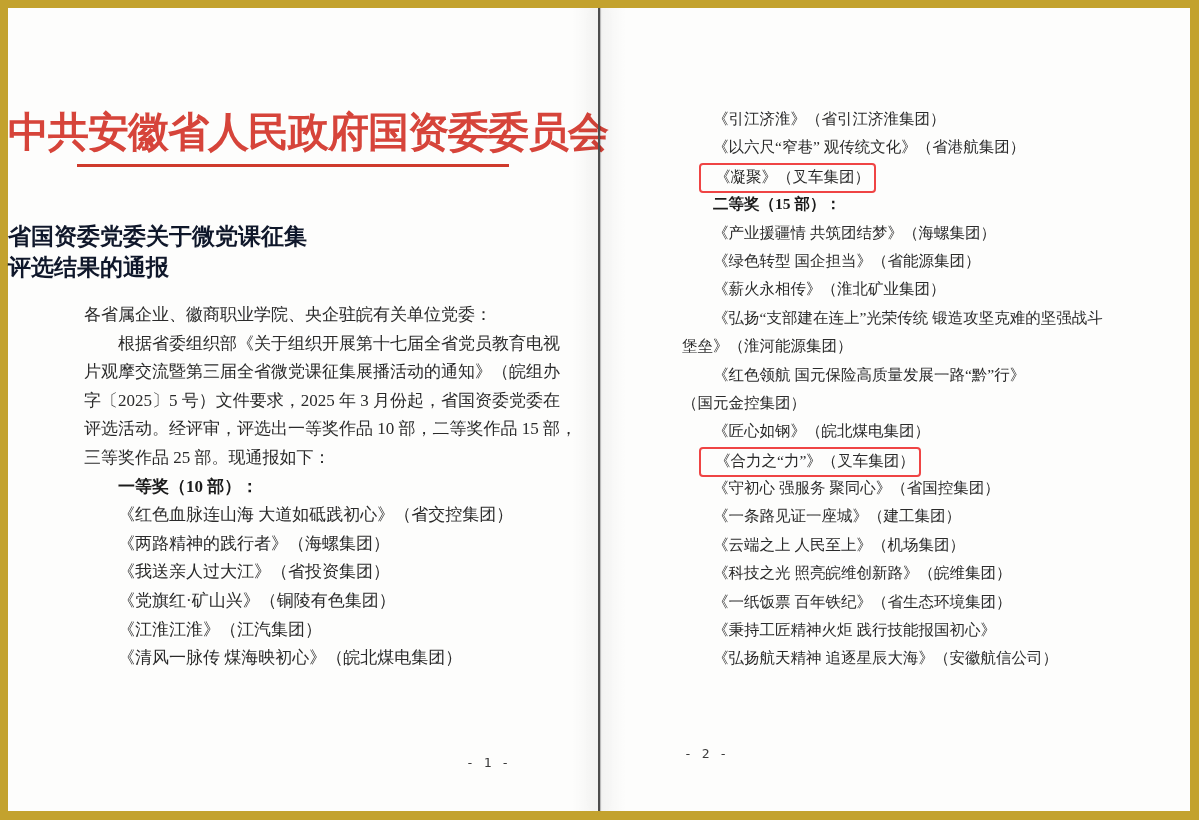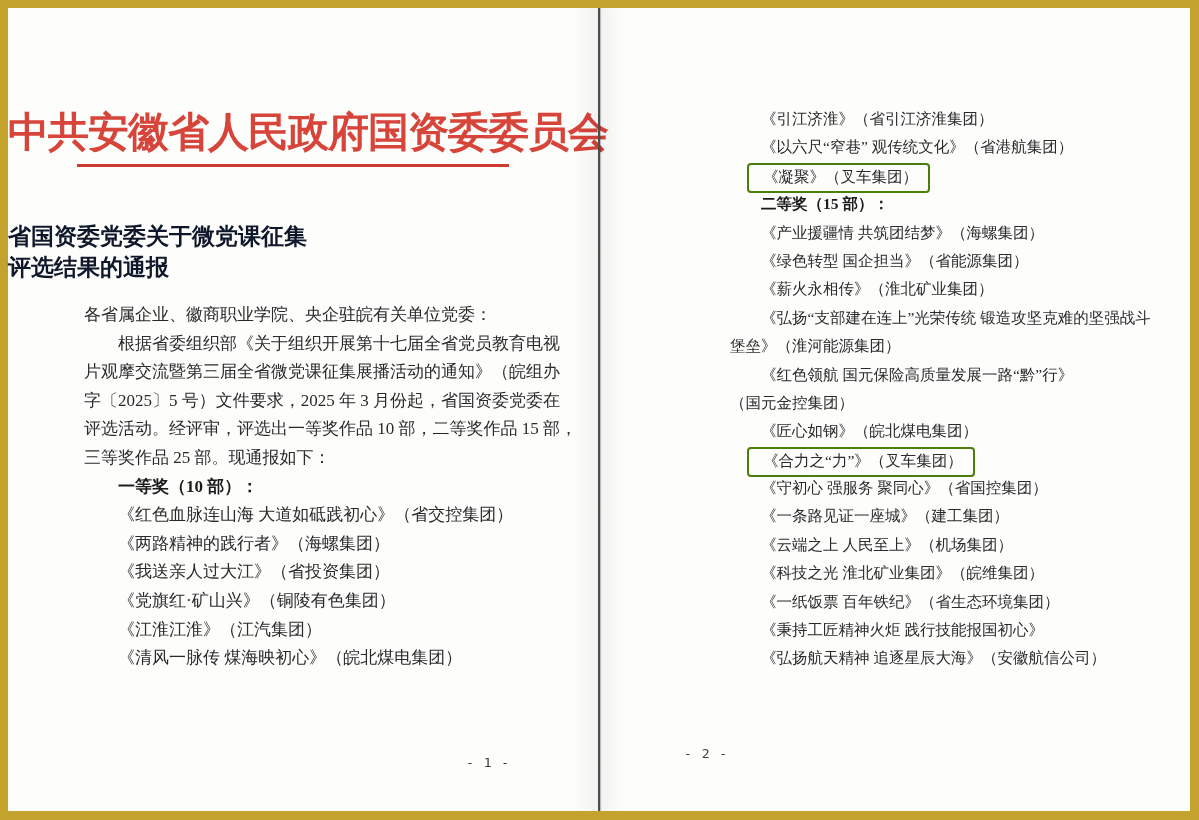--- a/index.html
+++ b/index.html
@@ -60,35 +60,35 @@
   .content { position: absolute; }
   .content-1 {
     top: 294px; left: 76px; right: 55px;
     font-size: 17px;
   }
   .content-1 .line { height: 28.6px; }
   .content-2 {
     top: 99px; left: 82px; right: 30px;
     font-size: 15.5px;
   }
-  .content-2 .line { height: 28.4px; margin-left: 48px; }
+  .content-2 .line { height: 28.4px; }
 
   .line {
     white-space: nowrap;
     line-height: 1.55;
     color: #2a2a2a;
   }
   .line.indent { padding-left: 2em; }
   .line.bold { font-weight: bold; color: #1b1b1b; }
 
   .boxed {
     display: inline-block;
-    border: 2px solid #4d7c0f;
+    border: 2px solid #ef4444;
     border-radius: 4px;
-    padding: 0 10px 2px 14px;
+    padding: 0 4px 2px 14px;
     margin-left: -14px;
     margin-top: -1px;
   }
 
   .page-number {
     position: absolute;
     font-family: "DejaVu Sans Mono", monospace;
     font-size: 13px;
     color: #3a3a3a;
     letter-spacing: 1px;
@@ -152,21 +152,21 @@
         <div class="line indent">《薪火永相传》（淮北矿业集团）</div>
         <div class="line indent">《弘扬“支部建在连上”光荣传统 锻造攻坚克难的坚强战斗</div>
         <div class="line">堡垒》（淮河能源集团）</div>
         <div class="line indent">《红色领航 国元保险高质量发展一路“黔”行》</div>
         <div class="line">（国元金控集团）</div>
         <div class="line indent">《匠心如钢》（皖北煤电集团）</div>
         <div class="line indent"><span class="boxed">《合力之“力”》（叉车集团）</span></div>
         <div class="line indent">《守初心 强服务 聚同心》（省国控集团）</div>
         <div class="line indent">《一条路见证一座城》（建工集团）</div>
         <div class="line indent">《云端之上 人民至上》（机场集团）</div>
-        <div class="line indent">《科技之光 淮北矿业集团》（皖维集团）</div>
+        <div class="line indent">《科技之光 照亮皖维创新路》（皖维集团）</div>
         <div class="line indent">《一纸饭票 百年铁纪》（省生态环境集团）</div>
         <div class="line indent">《秉持工匠精神火炬 践行技能报国初心》</div>
         <div class="line indent">《弘扬航天精神 追逐星辰大海》（安徽航信公司）</div>
       </div>
     <div class="page-number pn-2">- 2 -</div>
   </div>
 
 </div>
 
 </body></html>

